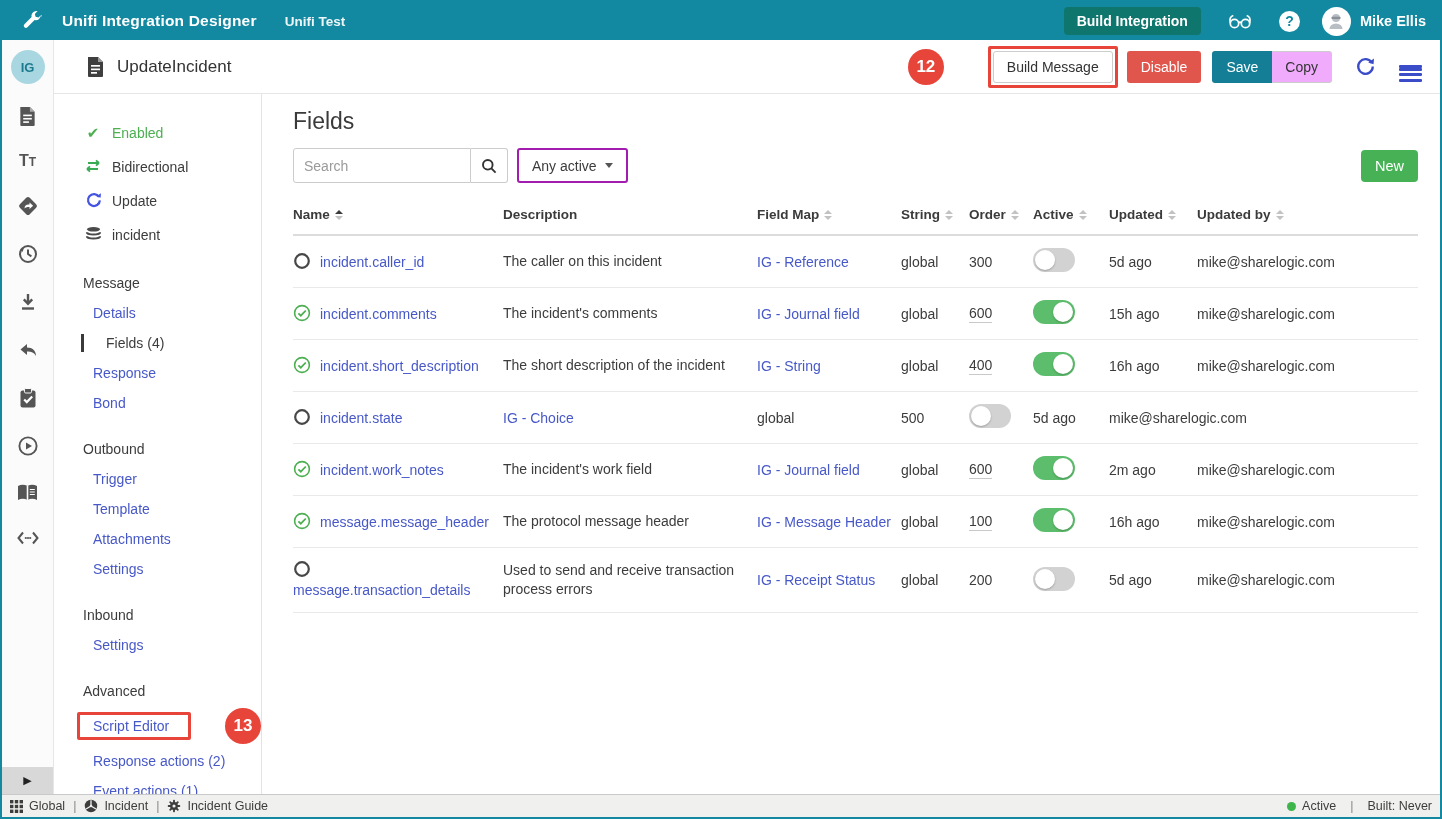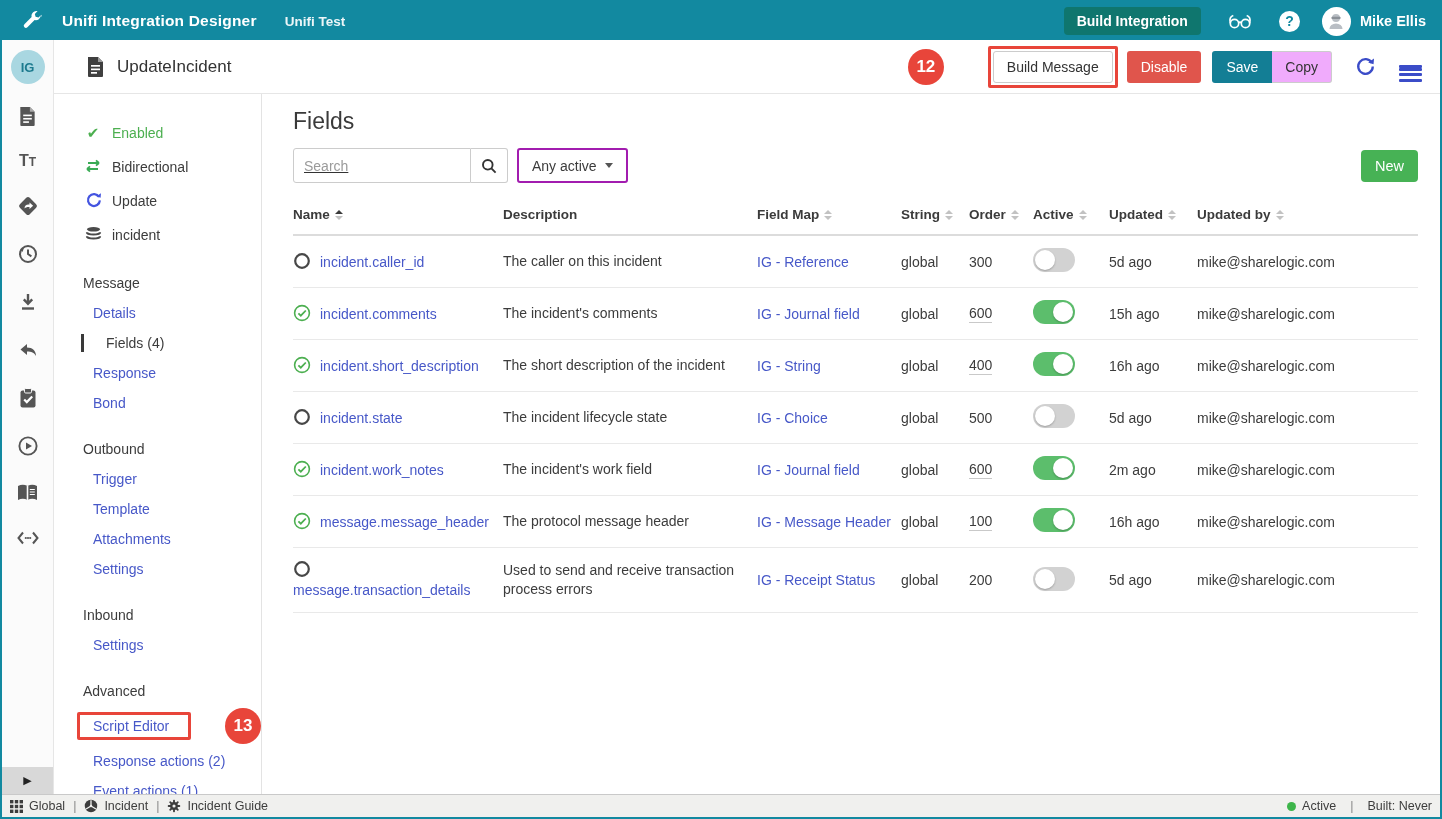--- a/index.html
+++ b/index.html
@@ -60,21 +60,21 @@
   .nav .nav-item.active .lbl { color:#3c3c3c; }
   .nav .anno-row { display:flex; align-items:center; margin:2px 0; }
   .nav .anno-box-nav { border:3px solid #E8453A; border-radius:2px; width:131px; margin-left:23px; padding:3px 0 3px 13px; }
   .nav .anno-row .anno-badge { margin-left:34px; }
 
   
   .main { flex:1; padding:14px 22px 0 31px; overflow:hidden; }
   .page-title { font-size:23px; color:#3a3a3a; font-weight:400; margin-bottom:13px; }
   .toolbar { display:flex; align-items:center; margin-bottom:14px; }
   .search-group { display:flex; }
-  .search-input { width:178px; height:35px; border:1px solid #ccc; border-radius:3px 0 0 3px; padding:0 10px; font-size:14px; font-family:inherit; color:#333;text-decoration:underline; }
+  .search-input { width:178px; height:35px; border:1px solid #ccc; border-radius:3px 0 0 3px; padding:0 10px; font-size:14px; font-family:inherit; color:#333; }
   .search-input::placeholder { color:#9a9a9a; }
   .search-btn { width:37px; height:35px; border:1px solid #ccc; border-left:none; background:#fff; border-radius:0 3px 3px 0; cursor:pointer; display:flex; align-items:center; justify-content:center; }
   .filter-btn { height:35px; margin-left:9px; background:#fff; border:2px solid #a21caf; border-radius:3px; font-size:14px; color:#3c3c3c; padding:0 13px; cursor:pointer; display:flex; align-items:center; font-family:inherit; }
   .filter-btn .caret { width:0; height:0; border-left:4.5px solid transparent; border-right:4.5px solid transparent; border-top:5px solid #555; margin-left:8px; }
   .btn-new { margin-left:auto; background:#47B255; border:none; color:#fff; font-size:14.5px; padding:8px 14px; border-radius:4px; cursor:pointer; font-family:inherit; }
 
   .tgrid { display:grid; grid-template-columns:210px 254px 144px 68px 64px 76px 88px 1fr; align-items:center; }
   .thead { border-bottom:2px solid #dcdcdc; padding:10px 0 12px 0; }
   .thead .hcell { font-size:13.5px; font-weight:700; color:#3b3b3b; display:flex; align-items:center; }
   .sort { display:inline-flex; flex-direction:column; margin-left:5px; gap:2px; }
@@ -438,21 +438,20 @@
 
   <div class="tgrid trow">
     <span class="name-cell">
       <span class="st-ic off">
         
         <svg class="svg-off" width="18" height="18" viewBox="0 0 18 18">
                 <circle cx="9" cy="9" r="6.8" fill="none" stroke="#474747" stroke-width="2.2"></circle>
               </svg>
       </span><a href="#">incident.state</a>
     </span>
-    <span class="desc">The incident lifecycle state</span>
     <span><a href="#">IG - Choice</a></span>
     <span>global</span>
     <span><span class="ordr">500</span></span>
     <span><span class="toggle"><span class="knob"></span></span></span>
     <span>5d ago</span>
     <span>mike@sharelogic.com</span>
   </div>
 
   <div class="tgrid trow">
     <span class="name-cell">

